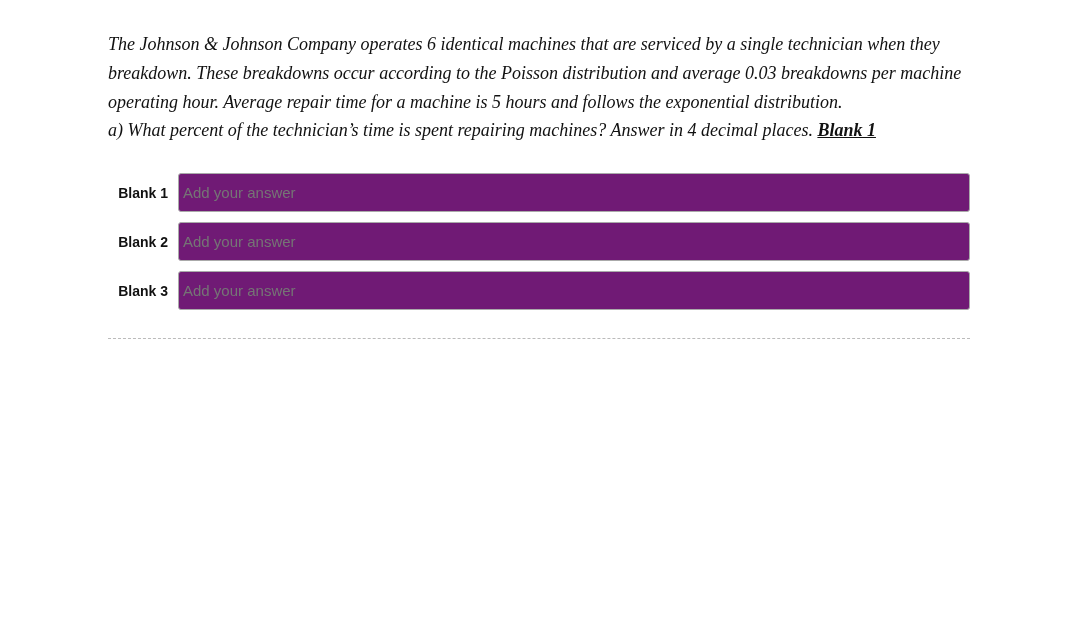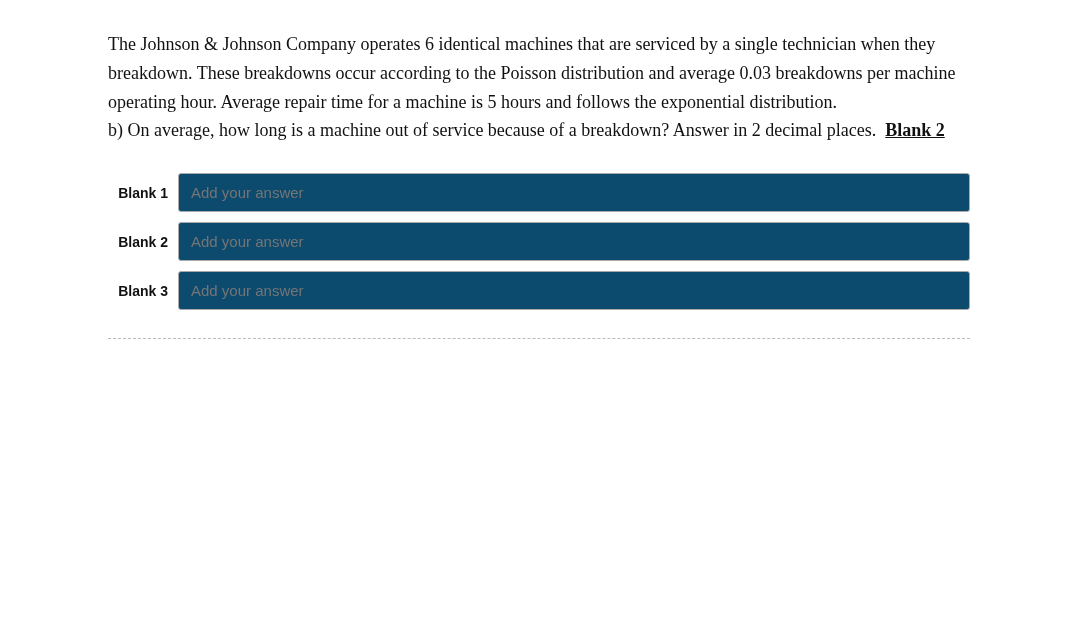--- a/index.html
+++ b/index.html
@@ -27,20 +27,21 @@
 
     .content-area {
       margin: 0 auto;
       padding: 10px 108px 10px 108px;
     }
 
     .question-text {
       line-height: 1.6;
       font-size: 18px;
       color: #111;
+      font-style: italic;
     }
 
     .question-text p {
       margin-bottom: 0;
     }
 
     .blank-ref {
       font-weight: bold;
       text-decoration: underline;
     }
@@ -62,25 +63,25 @@
       min-width: 70px;
       text-align: right;
       padding-right: 10px;
       color: #111;
     }
 
     .answer-input {
       flex: 1;
       border: 1px solid #aaa;
       border-radius: 3px;
-      padding: 10px 12px;
+      padding: 10px 4px;
       font-size: 15px;
       font-family: Arial, sans-serif;
       color: #999;
-      background: #0c4a6e;
+      background: #701a75;
       outline: none;
     }
 
     .divider {
       border: none;
       border-top: 1px dashed #bbb;
       margin-top: 28px;
     }
 
     .top-right-button {
@@ -94,21 +95,21 @@
 
 <div class="page-container">
   <div class="top-right-button">
   </div>
 
   <div class="content-area">
 
     <div class="question-text">
       <p>The Johnson &amp; Johnson Company operates 6 identical machines that are serviced by a single technician when they breakdown. These breakdowns occur according to the Poisson distribution and average 0.03 breakdowns per machine operating hour. Average repair time for a machine is 5 hours and follows the exponential distribution.</p>
       <p>
-        <span>b) On average, how long is a machine out of service because of a breakdown? Answer in 2 decimal places.&nbsp;&nbsp;</span><span class="blank-ref">Blank 2</span>
+        <span>a) What percent of the technician’s time is spent repairing machines? Answer in 4 decimal places.&nbsp;</span><span class="blank-ref">Blank 1</span>
       </p>
     </div>
 
     <div class="answer-section">
 
       <div class="answer-row">
         <label class="blank-label">Blank 1</label>
         <input class="answer-input" type="text" placeholder="Add your answer" style="">
       </div>
 

